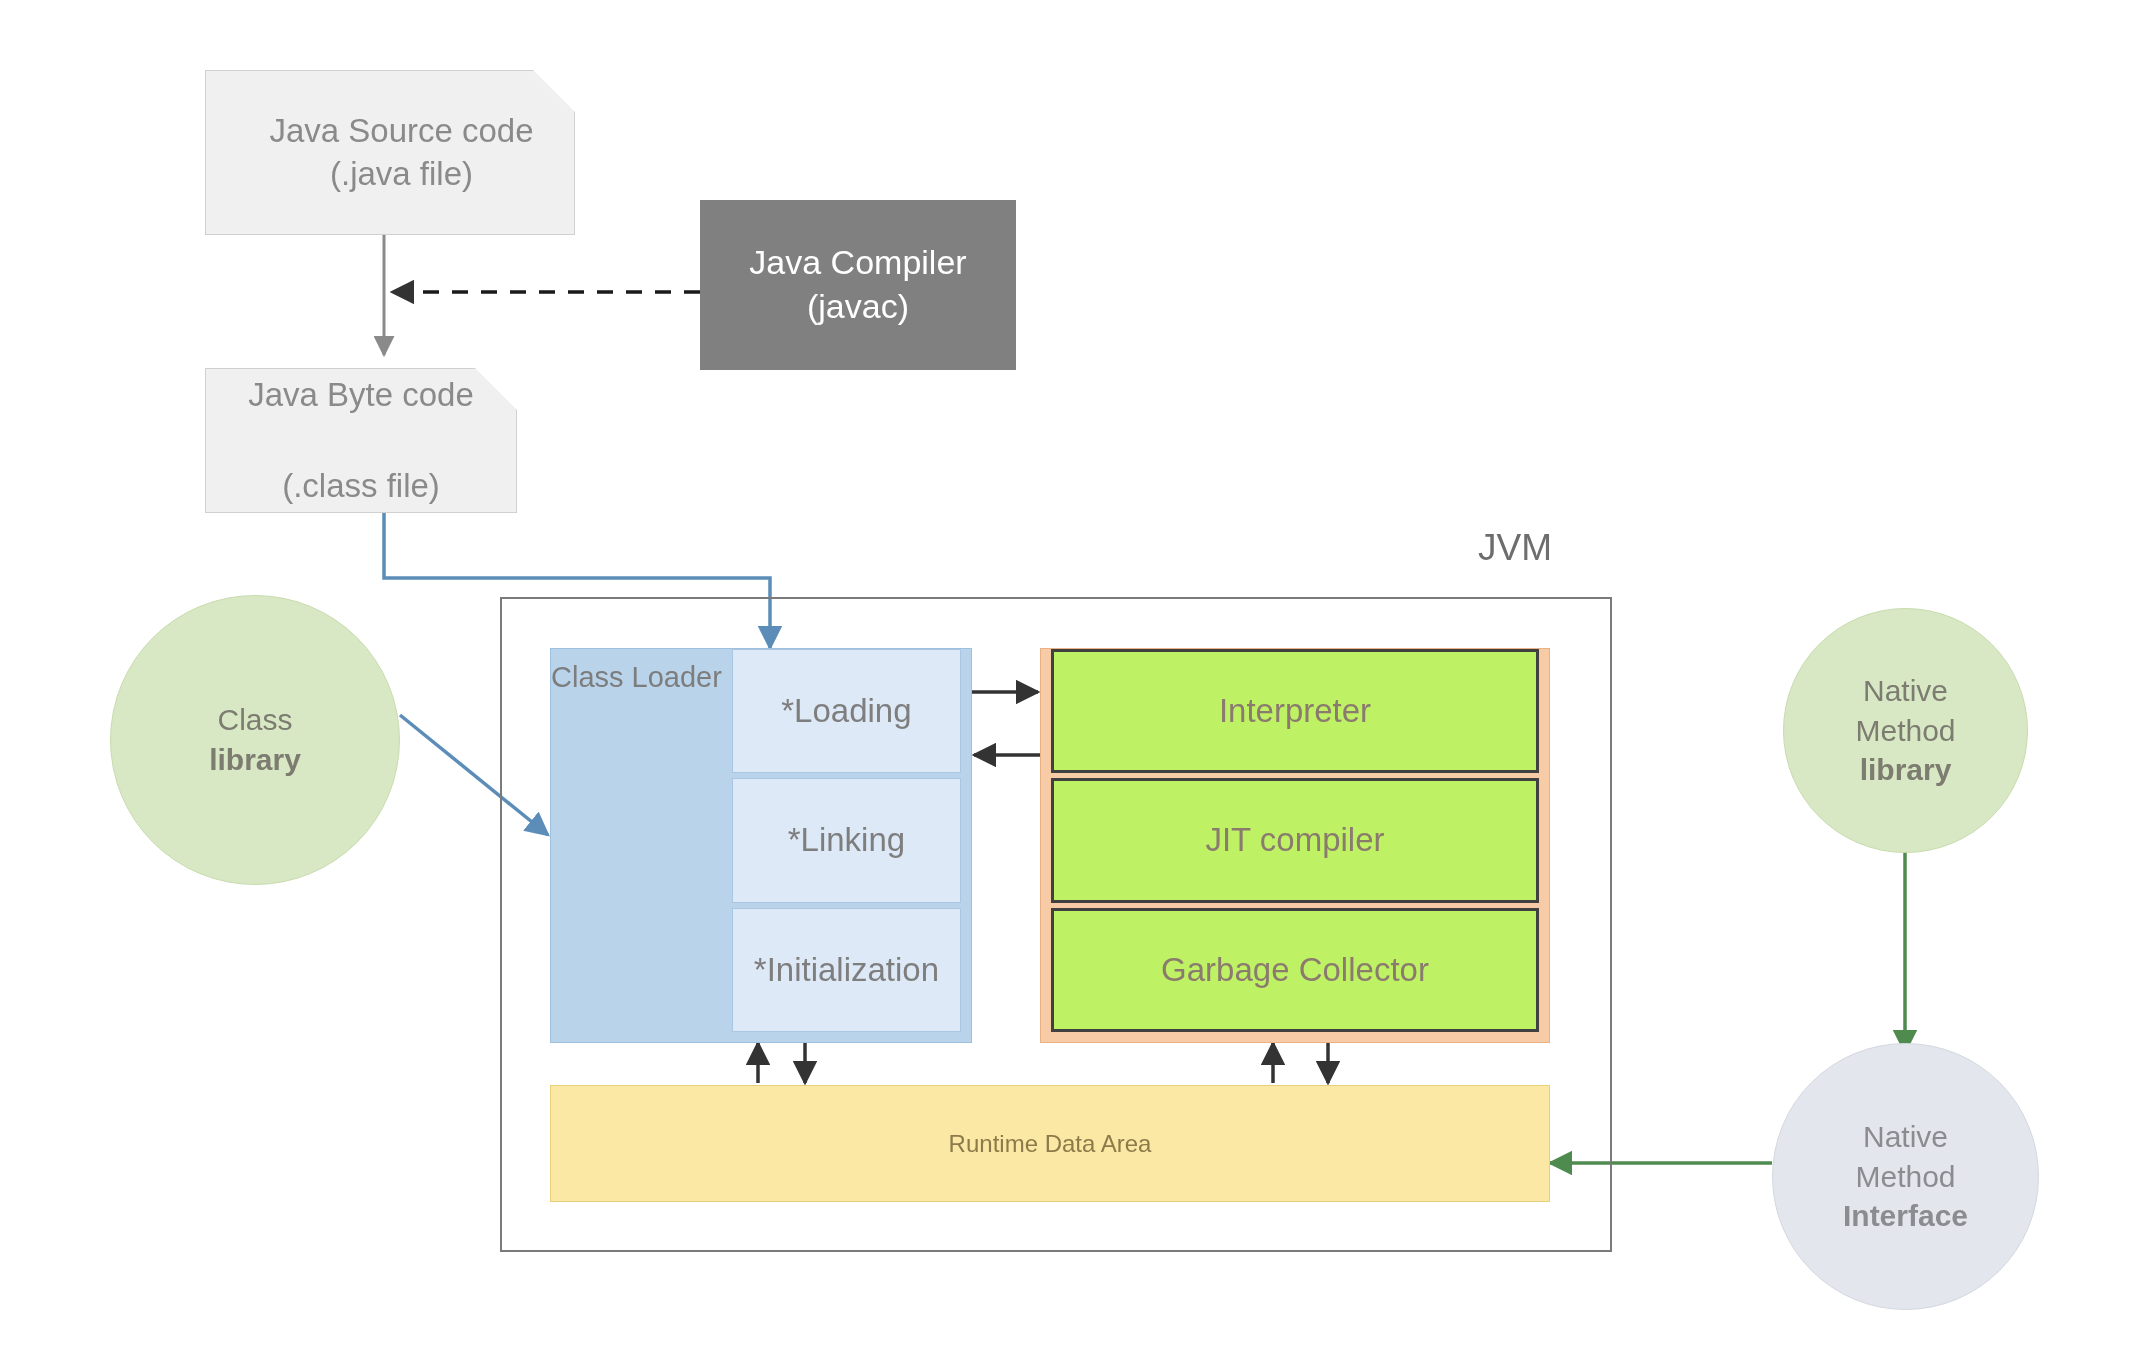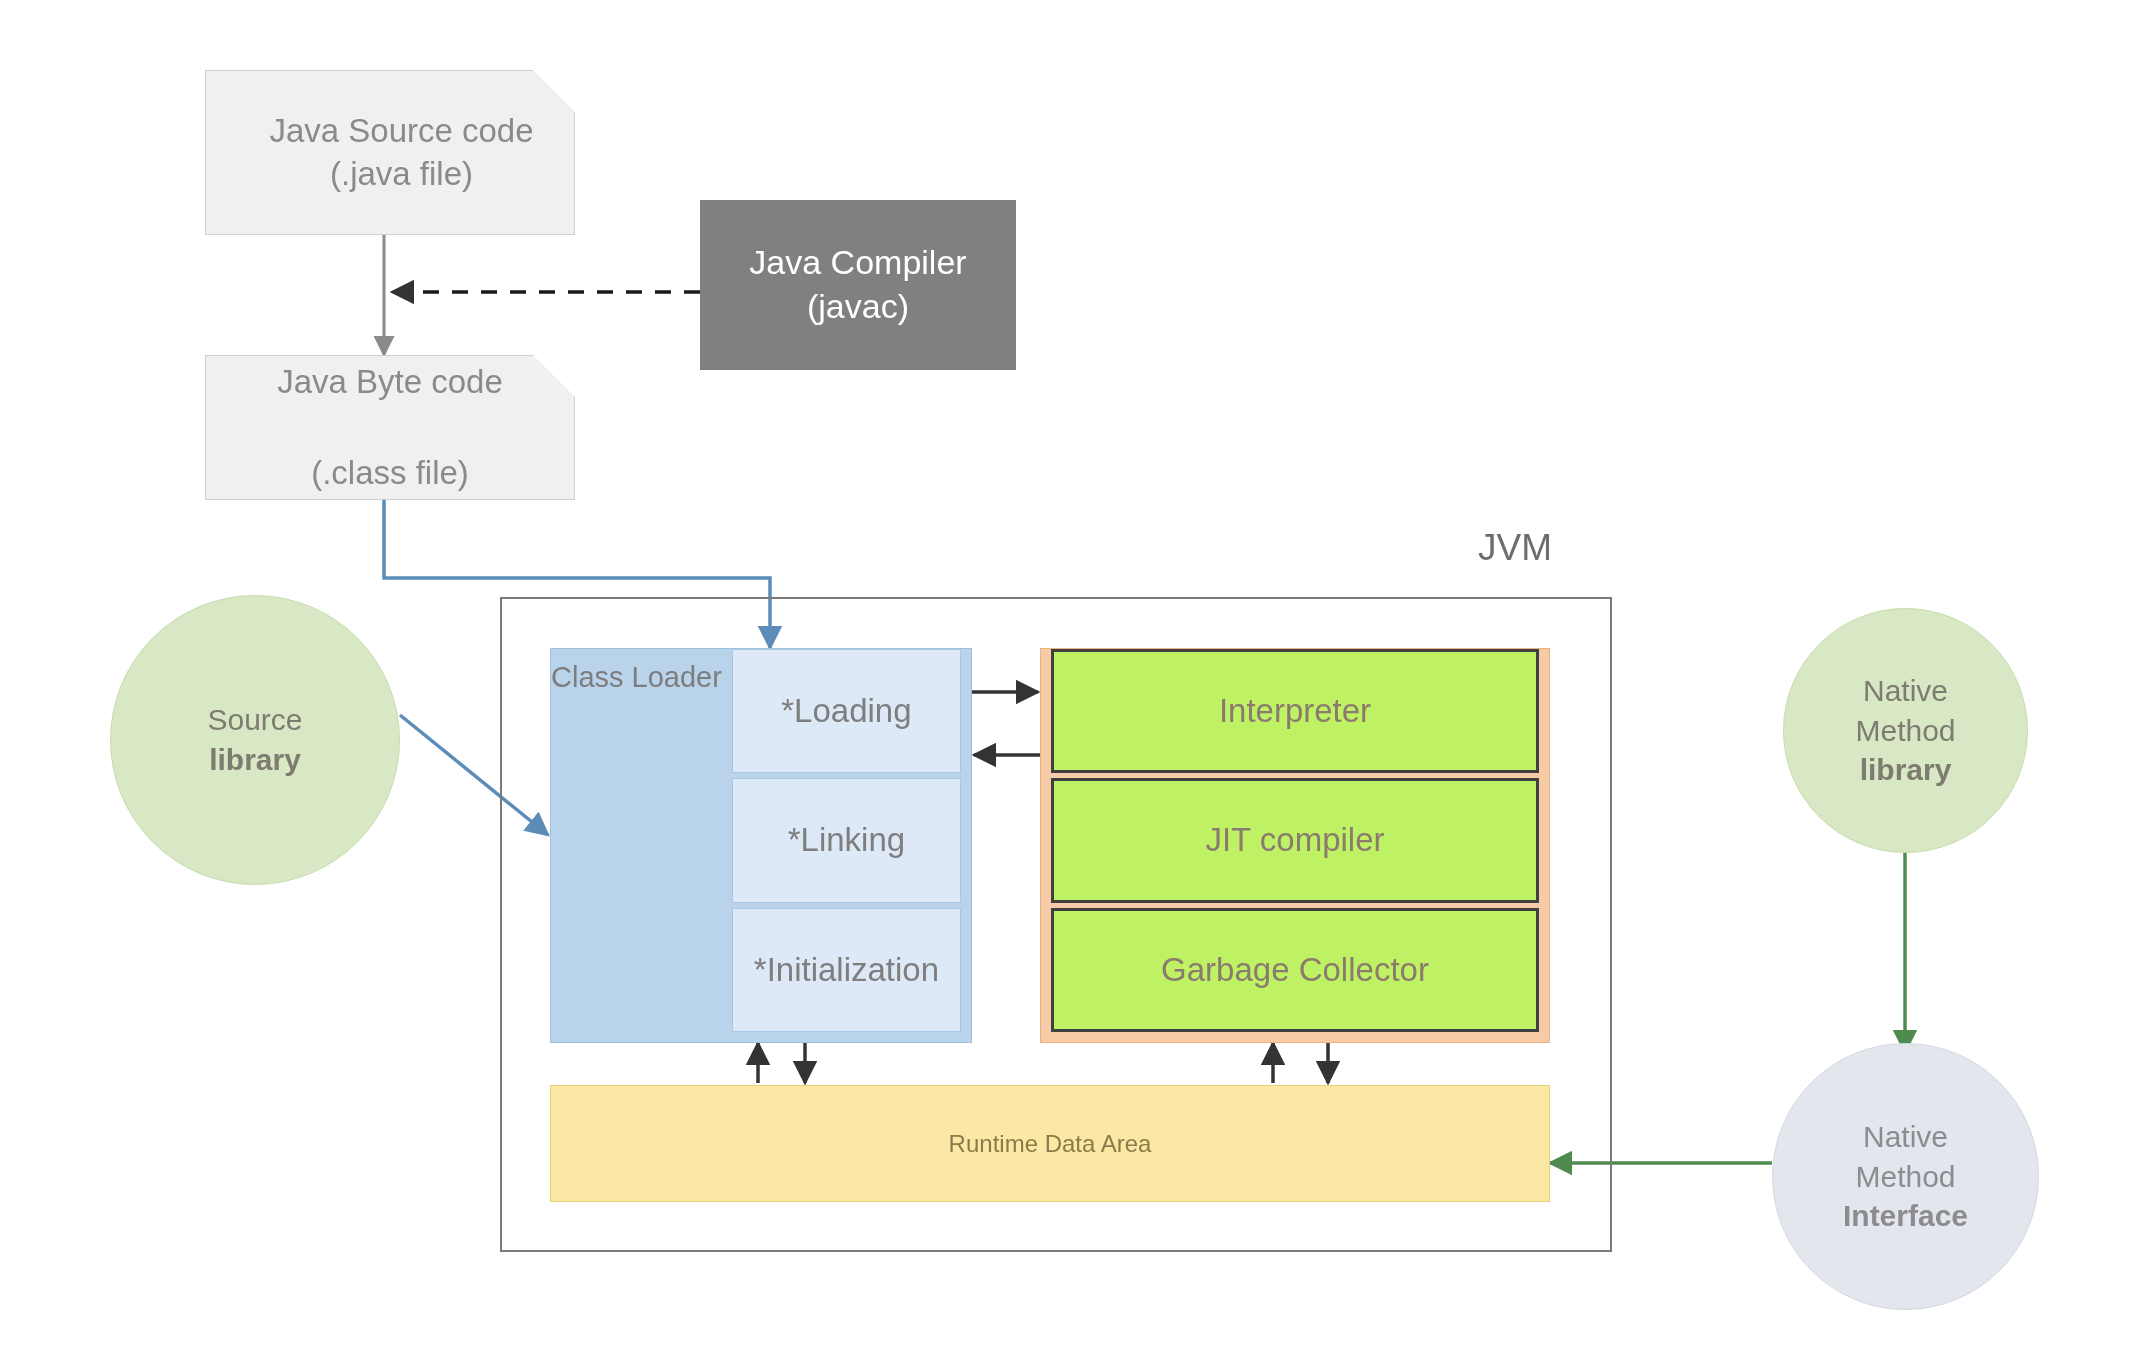--- a/index.html
+++ b/index.html
@@ -188,21 +188,21 @@
     <line x1="1905" y1="828" x2="1905" y2="1052" stroke="#4f8b4f" stroke-width="3.5" marker-end="url(#arrow-green)"></line>
 
     <line x1="1772" y1="1163" x2="1550" y2="1163" stroke="#4f8b4f" stroke-width="3.5" marker-end="url(#arrow-green)"></line>
   </svg>
 
   <div class="node doc-node" style="left:205px; top:70px; width:370px; height:165px;padding-left:23px;">
     <span class="line">Java Source code</span>
     <span class="line">(.java file)</span>
   </div>
 
-  <div class="node doc-node" style="left:205px; top:355px; width:370px; height:145px;gap:48px;">
+  <div class="node doc-node" style="left:205px; top:368px; width:312px; height:145px;gap:48px;">
     <span class="line">Java Byte code</span>
     <span class="line">(.class file)</span>
   </div>
 
   <div class="node compiler-node" style="left:700px; top:200px; width:316px; height:170px;">
     <span class="line">Java Compiler</span>
     <span class="line">(javac)</span>
   </div>
 
   <div class="jvm-label" style="left:1478px; top:527px;">JVM</div>
@@ -222,21 +222,21 @@
     <div class="sub-list">
       <div class="sub-box exec-sub">Interpreter</div>
       <div class="sub-box exec-sub">JIT compiler</div>
       <div class="sub-box exec-sub">Garbage Collector</div>
     </div>
   </div>
 
   <div class="runtime-node" style="left:550px; top:1085px; width:1000px; height:117px;">Runtime Data Area</div>
 
   <div class="circle-node green" style="left:110px; top:595px; width:290px; height:290px;">
-    <span class="line">Source</span>
+    <span class="line">Class</span>
     <span class="line bold-line">library</span>
   </div>
 
   <div class="circle-node green" style="left:1783px; top:608px; width:245px; height:245px;">
     <span class="line">Native</span>
     <span class="line">Method</span>
     <span class="line bold-line">library</span>
   </div>
 
   <div class="circle-node gray" style="left:1772px; top:1043px; width:267px; height:267px;">

